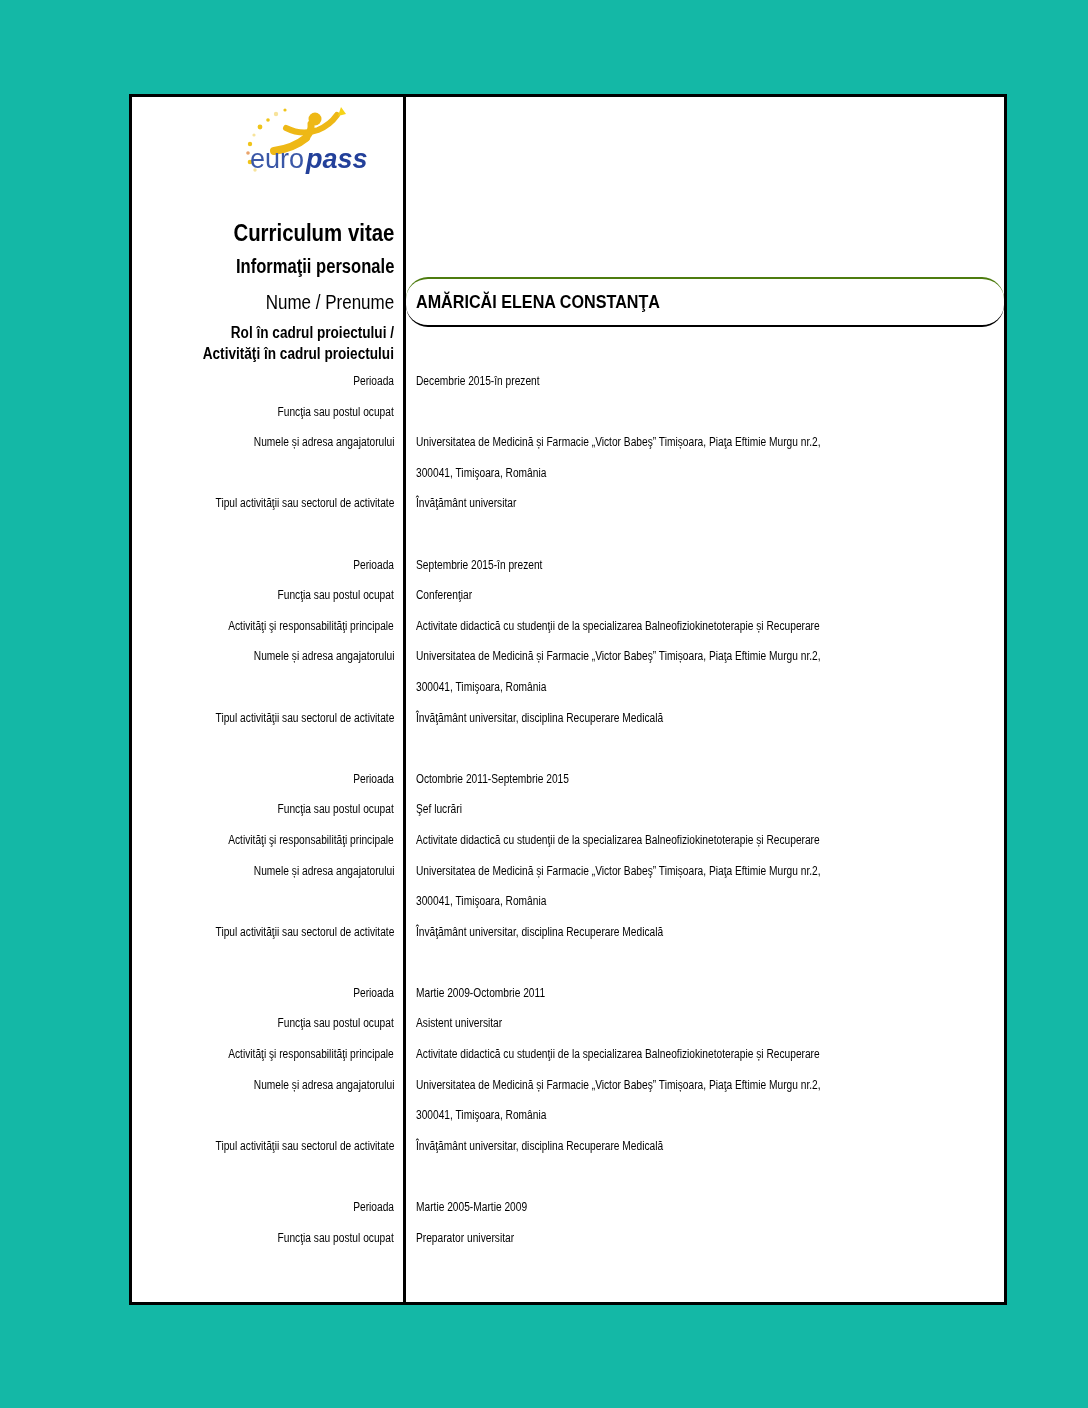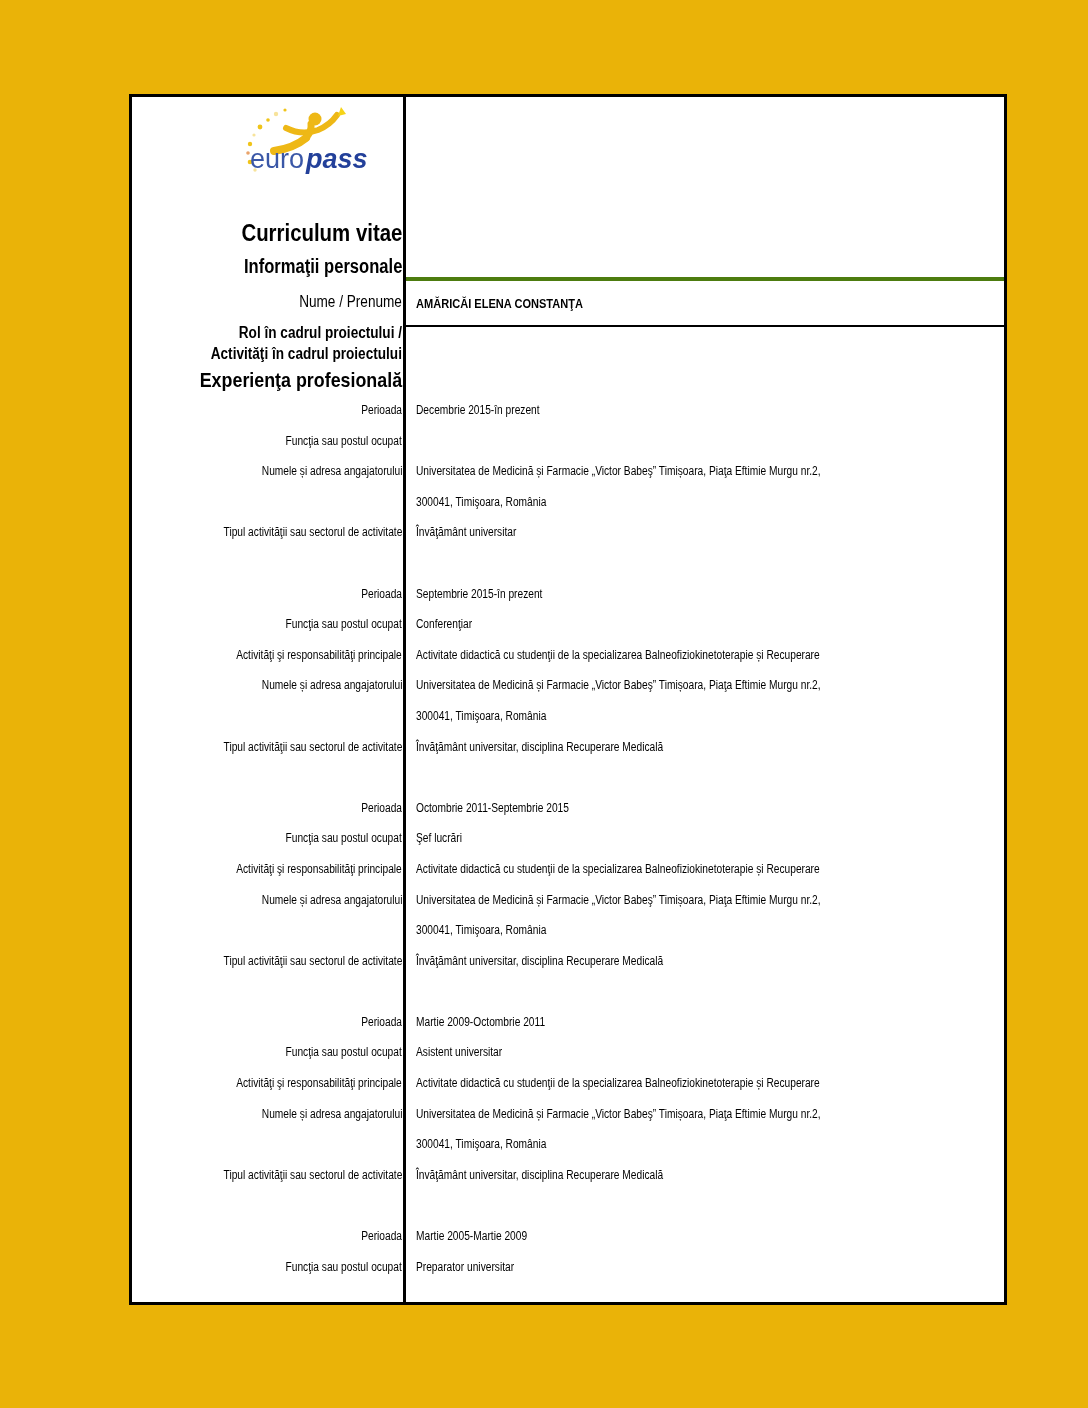--- a/index.html
+++ b/index.html
@@ -1,46 +1,46 @@
 <!DOCTYPE html>
 <html><head>
 <meta charset="utf-8">
 <style>
   html,body { margin:0; padding:0; background:#ffffff; }
   .page {
-    position:relative; width:1088px; height:1408px; background:#eab308;
+    position:relative; width:1088px; height:1408px; background:#14b8a6;
     font-family:"Liberation Sans", sans-serif; color:#000; overflow:hidden;
   }
   .cv-table {
     position:absolute; left:129px; top:94px; width:878px; height:1211px;
     border:3px solid #000; box-sizing:border-box; overflow:hidden; background:#fff;
   }
   .col-divider {
     position:absolute; left:271px; top:0; bottom:0; width:3px; background:#000;
   }
   .row { display:grid; grid-template-columns:274px 1fr; }
-  .lc { text-align:right; padding-right:4px; box-sizing:border-box; }
+  .lc { text-align:right; padding-right:12px; box-sizing:border-box; }
   .rc { padding-left:10px; box-sizing:border-box; }
   .cond { display:inline-block; transform:scaleX(0.85); white-space:nowrap; }
   .lc .cond { transform-origin:right center; }
   .rc .cond { transform-origin:left center; }
 
   .logo-row { margin-top:7px; height:72px; }
   .logo-box { display:flex; justify-content:flex-end; padding-right:32px; }
 
   .title-row { margin-top:43px; }
   .title-line { font-size:24px; font-weight:bold; line-height:28px; }
 
   .info-heading-row { margin-top:8px;gap:26px; }
   .info-heading { font-size:19.5px; font-weight:bold; line-height:22px; }
 
   .name-row { height:50px; }
-  .name-row .lc { font-size:16px; line-height:50px; }
-  .name-cell { border-top:4px solid #4d7c0f; border-bottom:2px solid #000; height:50px; line-height:46px;
-               font-size:13px; font-weight:bold; }
+  .name-row .lc { font-size:20px; line-height:50px; }
+  .name-cell { border-top:2px solid #4d7c0f; border-bottom:2px solid #000; height:50px; line-height:46px;
+               font-size:19px; font-weight:bold;border-radius:22px; }
 
   .role-row { margin-top:-5px; }
   .role-line { font-size:16px; font-weight:bold; line-height:21px;margin-left:20px; }
 
   .xp-heading-row { margin-top:2px; }
   .xp-heading { font-size:21px; font-weight:bold; line-height:27px; }
 
   .xp-blocks { margin-top:2px; }
   .data-row { font-size:12px; }
   .data-row .lc, .data-row .rc { line-height:30.6px; }
@@ -107,24 +107,20 @@
     </div>
 
     <div class="row role-row">
       <div class="lc">
         <div class="role-line"><span class="cond">Rol în cadrul proiectului /</span></div>
         <div class="role-line"><span class="cond">Activităţi în cadrul proiectului</span></div>
       </div>
       <div class="rc"></div>
     </div>
 
-    <div class="row xp-heading-row">
-      <div class="lc xp-heading"><span class="cond">Experienţa profesională</span></div>
-      <div class="rc"></div>
-    </div>
 
     <div class="xp-blocks">
         <div class="xp-block">
     <div>
             <div class="row data-row single">
     <div class="lc"><span class="cond">Perioada</span></div>
     <div class="rc">
       <div class="val-line"><span class="cond">Decembrie 2015-în prezent</span></div>
       <div class="val-line"></div>
     </div>

